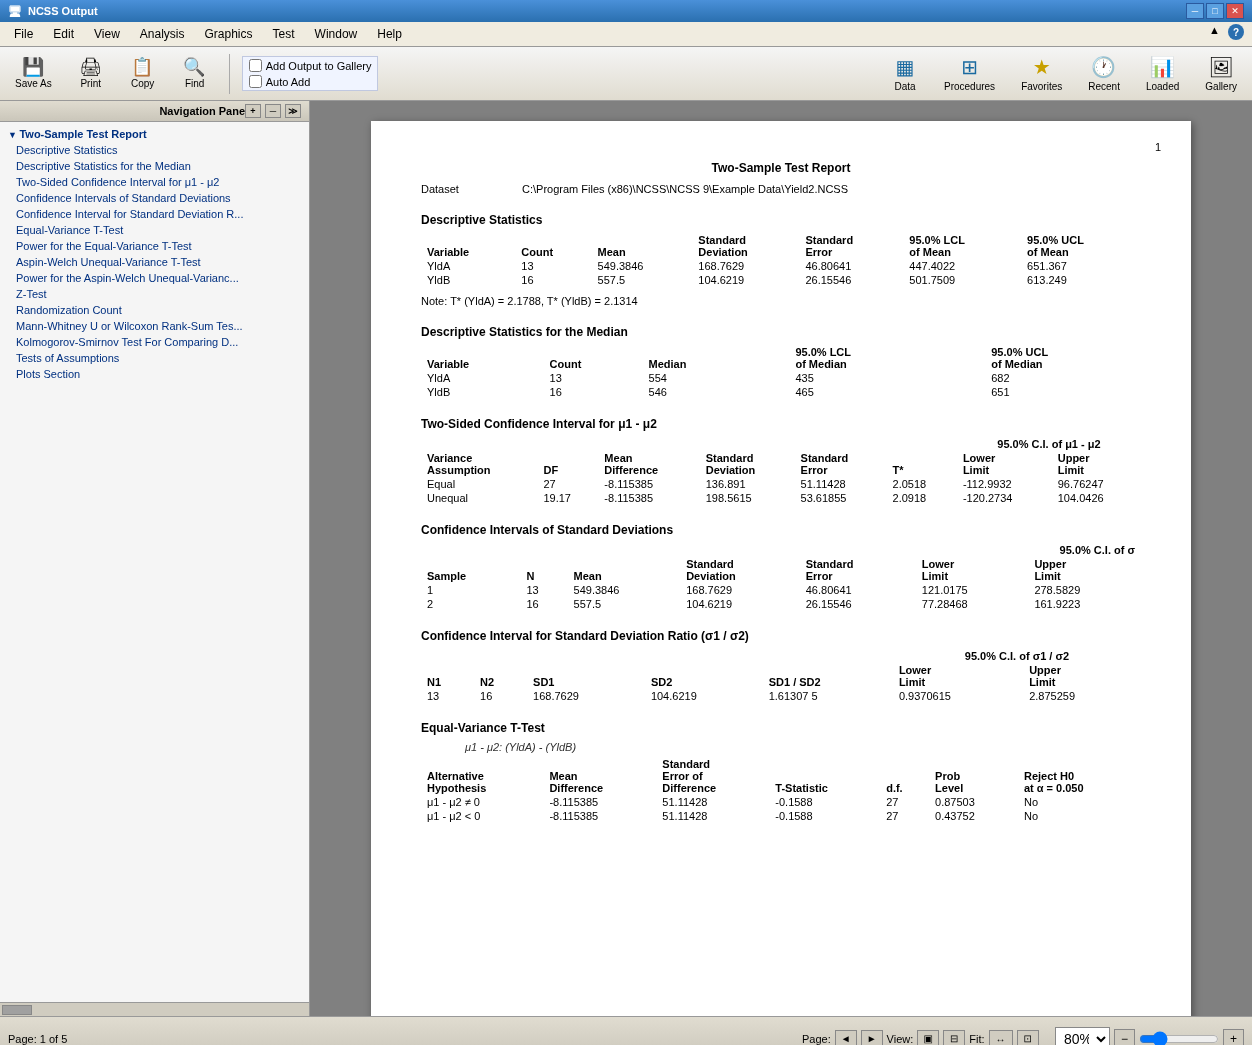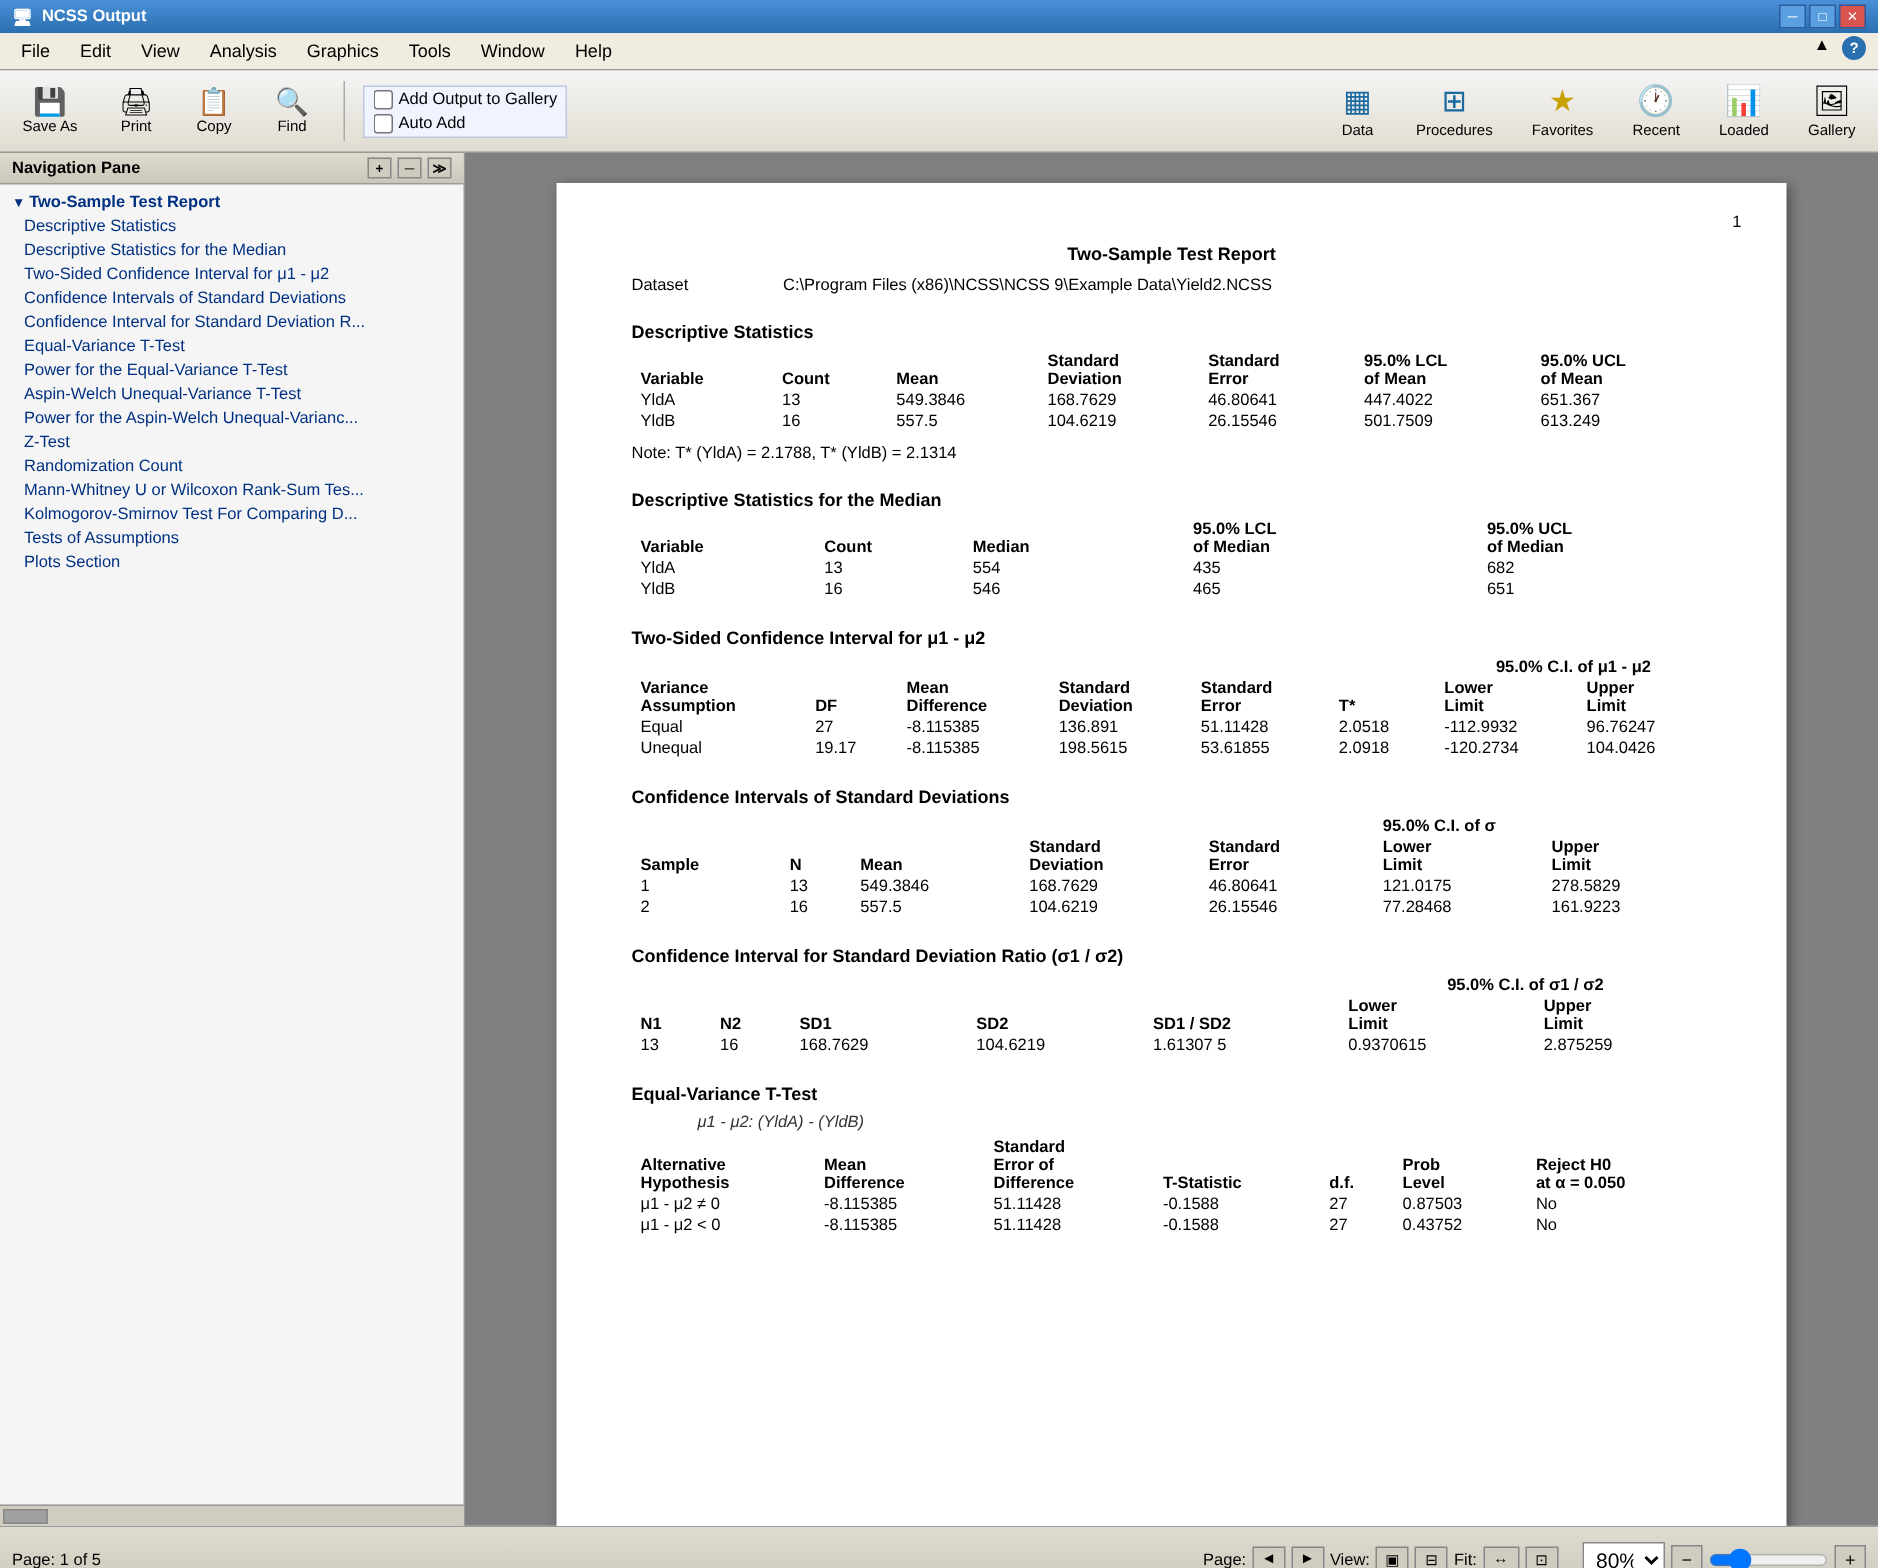--- a/index.html
+++ b/index.html
@@ -78,21 +78,21 @@
       border-right: 1px solid #999;
       display: flex;
       flex-direction: column;
     }
     .nav-header {
       background: linear-gradient(to bottom, #e0dcd0, #cac6ba);
       border-bottom: 1px solid #999;
       padding: 3px 8px;
       display: flex;
       align-items: center;
-      justify-content: space-between;
+      justify-content: flex-end;
       font-size: 11px; font-weight: bold;
     }
     .nav-header-controls { display: flex; gap: 4px; }
     .nav-ctrl { width: 16px; height: 14px; background: #d0ccc0; border: 1px solid #888; display: flex; align-items: center; justify-content: center; font-size: 9px; cursor: pointer; }
     .nav-tree { overflow-y: auto; flex: 1; padding: 4px 0; }
     .nav-item {
       padding: 2px 8px 2px 16px;
       cursor: pointer;
       font-size: 11px;
       color: #003080;
@@ -179,21 +179,21 @@
     <div class="title-btn close">✕</div>
   </div>
 </div>
 
 <div class="menu-bar">
   <span class="menu-item">File</span>
   <span class="menu-item">Edit</span>
   <span class="menu-item">View</span>
   <span class="menu-item">Analysis</span>
   <span class="menu-item">Graphics</span>
-  <span class="menu-item">Tools</span>
+  <span class="menu-item">Test</span>
   <span class="menu-item">Window</span>
   <span class="menu-item">Help</span>
   <span style="margin-left:auto; display:flex; gap:8px; padding-right:4px;">
     <span style="cursor:pointer;">▲</span>
     <span style="cursor:pointer; background:#2a6faf; color:white; width:16px; height:16px; display:flex; align-items:center; justify-content:center; border-radius:50%; font-weight:bold; font-size:10px;">?</span>
   </span>
 </div>
 
 <div class="toolbar">
   <div class="toolbar-left">
@@ -409,21 +409,21 @@
 
           <div class="section-title">Confidence Intervals of Standard Deviations</div>
           <table class="report-table">
             <thead>
               <tr>
                 <th rowspan="2">Sample</th>
                 <th rowspan="2">N</th>
                 <th rowspan="2">Mean</th>
                 <th rowspan="2">Standard<br>Deviation</th>
                 <th rowspan="2">Standard<br>Error</th>
-                <th colspan="2" style="text-align:left;">95.0% C.I. of σ</th>
+                <th colspan="2" style="text-align:right;">95.0% C.I. of σ</th>
               </tr>
               <tr>
                 <th>Lower<br>Limit</th>
                 <th>Upper<br>Limit</th>
               </tr>
             </thead>
             <tbody>
               <tr>
                 <td>1</td>
                 <td>13</td>

